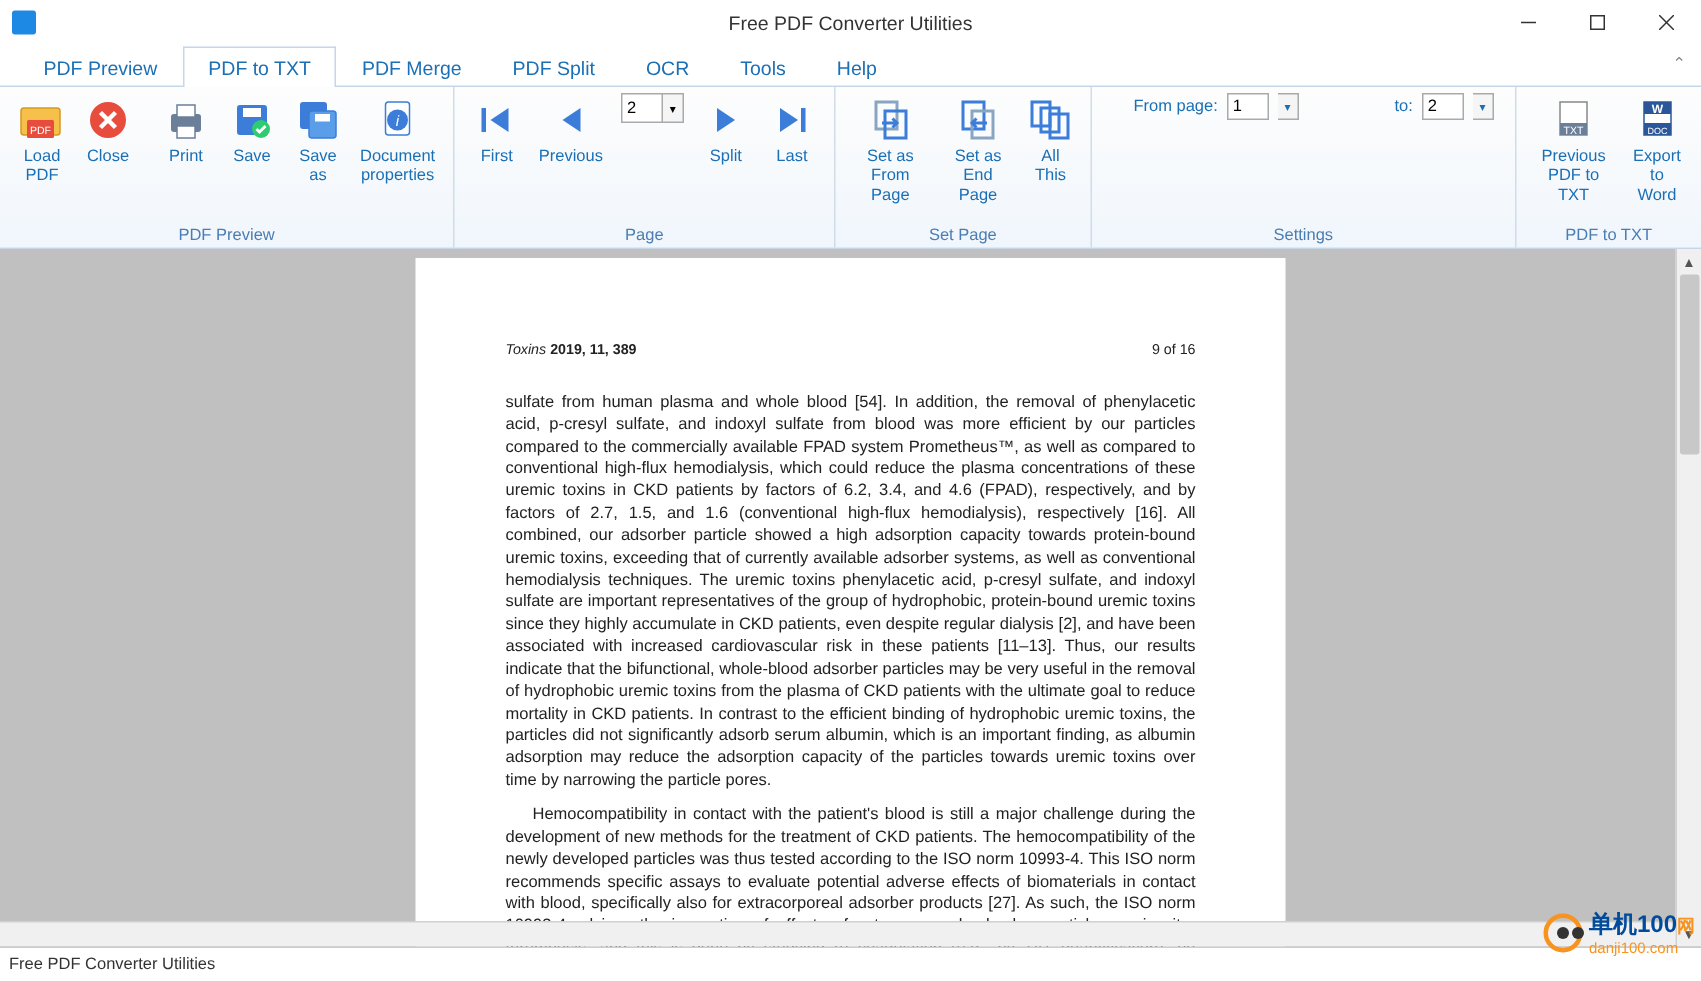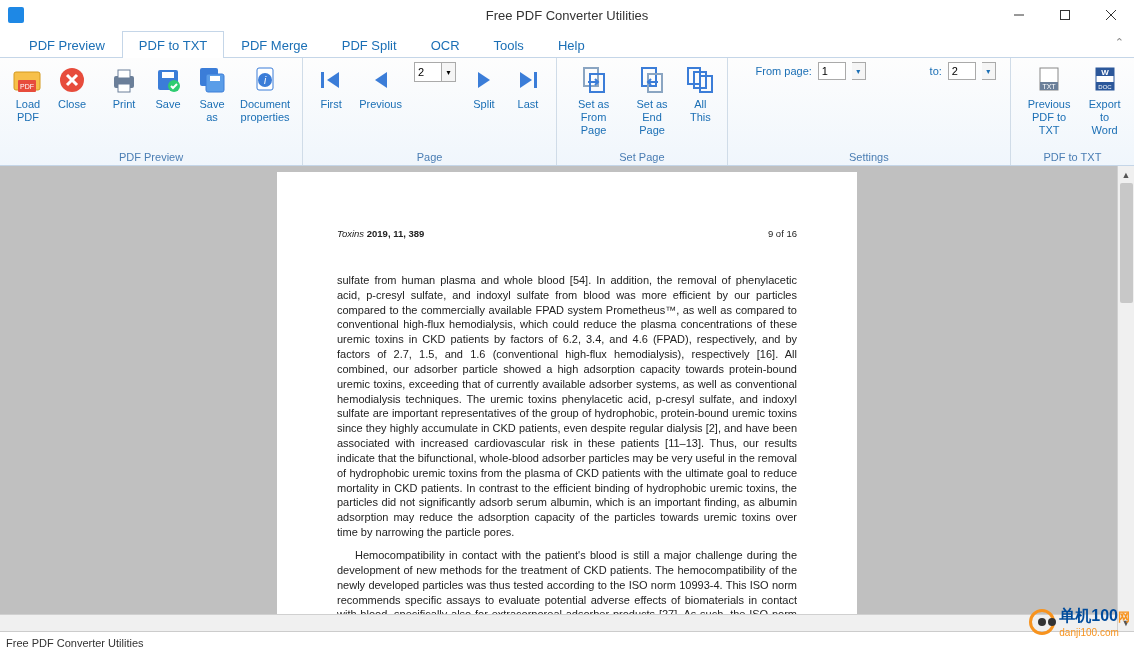--- a/index.html
+++ b/index.html
@@ -27,23 +27,23 @@
 .page-input input { width: 28px; height: 20px; font-size: 11px; border: 1px solid #aaa; padding: 0 3px; }
 .page-input .dd { width: 14px; height: 20px; border: 1px solid #aaa; border-left: none; display: flex; align-items: center; justify-content: center; font-size: 8px; background: #f5f5f5; cursor: pointer; }
 .settings-col { display: flex; flex-direction: row; justify-content: center; gap: 6px; padding: 0 8px; }
 .settings-row { display: flex; align-items: center; gap: 6px; font-size: 11px; color: #1b6fb5; }
 .settings-row .lbl { width: 70px; text-align: right; }
 .settings-row input { width: 28px; height: 18px; font-size: 11px; border: 1px solid #aaa; padding: 0 3px; }
 .settings-row .dd { width: 14px; height: 18px; border: 1px solid #aaa; border-left: none; display: flex; align-items: center; justify-content: center; font-size: 8px; background: #f5f5f5; cursor: pointer; }
 
 .viewer { height: 466px; background: #c0c0c0; position: relative; display: flex; justify-content: center; overflow: hidden; border-bottom: 1px solid #ccc; }
 .viewer .page { width: 580px; background: #fff; margin-top: 6px; padding: 56px 60px 20px 60px; font-family: "Palatino Linotype", Georgia, serif; font-size: 11px; color: #222; line-height: 1.35; }
-.viewer .page .header-line { display: flex; justify-content: space-between; font-size: 9.5px; margin-bottom: 32px; font-style: italic; }
+.viewer .page .header-line { display: flex; justify-content: space-between; font-size: 9.5px; font-style: italic; }
 .viewer .page .header-line .jrnl { font-style: italic; }
-.viewer .page p { text-align: justify; margin-bottom: 0; }
+.viewer .page p { text-align: justify; margin-bottom: 0; margin-top: 20px; }
 .viewer .page .para2 { text-indent: 18px; margin-top: 8px; }
 .viewer .scrollbar { position: absolute; right: 0; top: 0; width: 17px; height: 100%; background: #f0f0f0; border-left: 1px solid #d0d0d0; }
 .viewer .scrollbar .arrow { height: 17px; display: flex; align-items: center; justify-content: center; font-size: 9px; color: #555; cursor: pointer; }
 .viewer .scrollbar .thumb { position: absolute; top: 17px; left: 2px; width: 13px; height: 120px; background: #c8c8c8; border-radius: 2px; }
 .viewer .hscroll { position: absolute; left: 0; bottom: 0; right: 17px; height: 17px; background: #f0f0f0; border-top: 1px solid #d0d0d0; }
 
 .statusbar { height: 22px; background: #fff; display: flex; align-items: center; padding: 0 6px; font-size: 11px; color: #333; }
 
 .watermark { position: absolute; right: 4px; bottom: 16px; display: flex; align-items: center; gap: 4px; }
 .watermark .logo-circ { width: 26px; height: 26px; border-radius: 50%; border: 3px solid #f7931e; display:flex; align-items:center; justify-content:center; }

